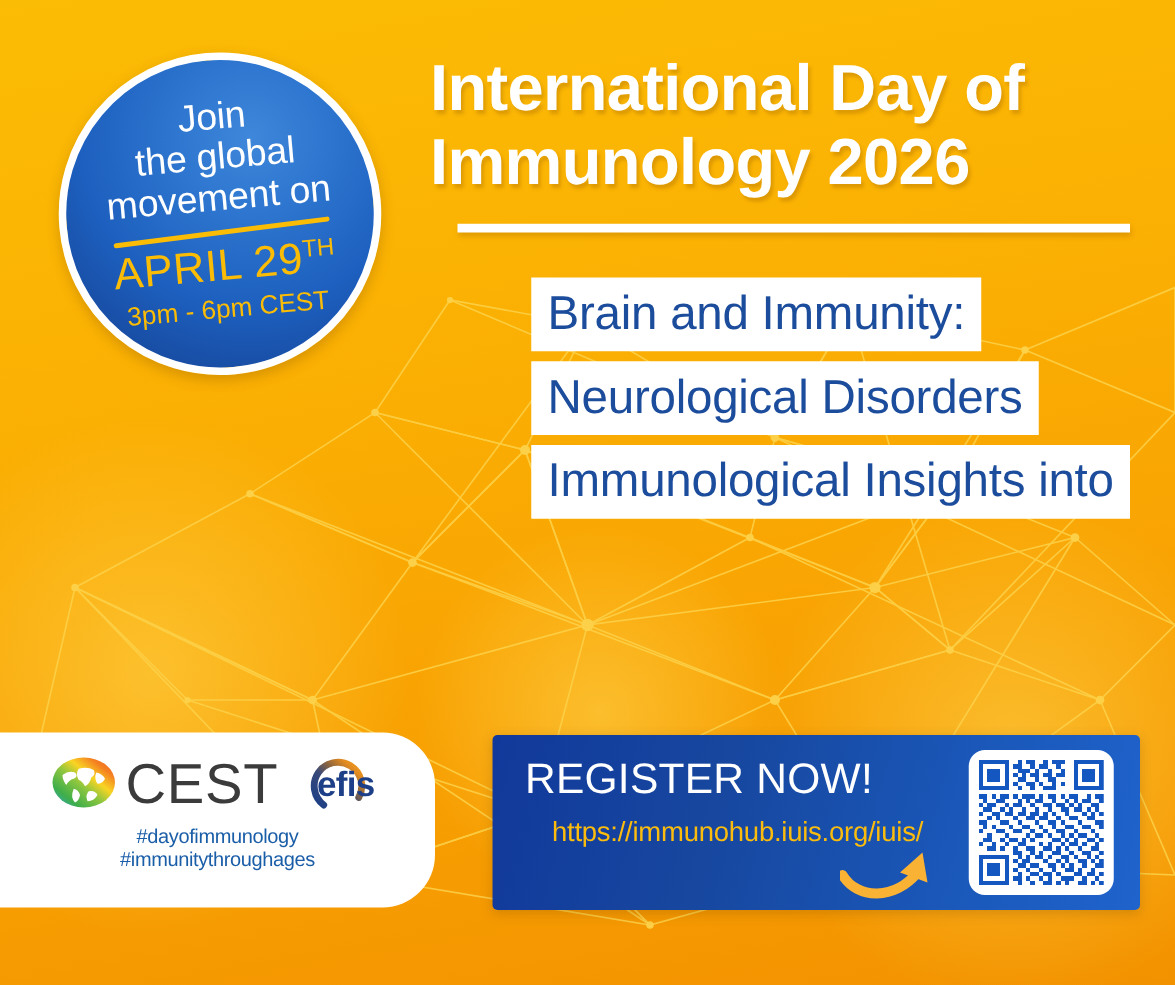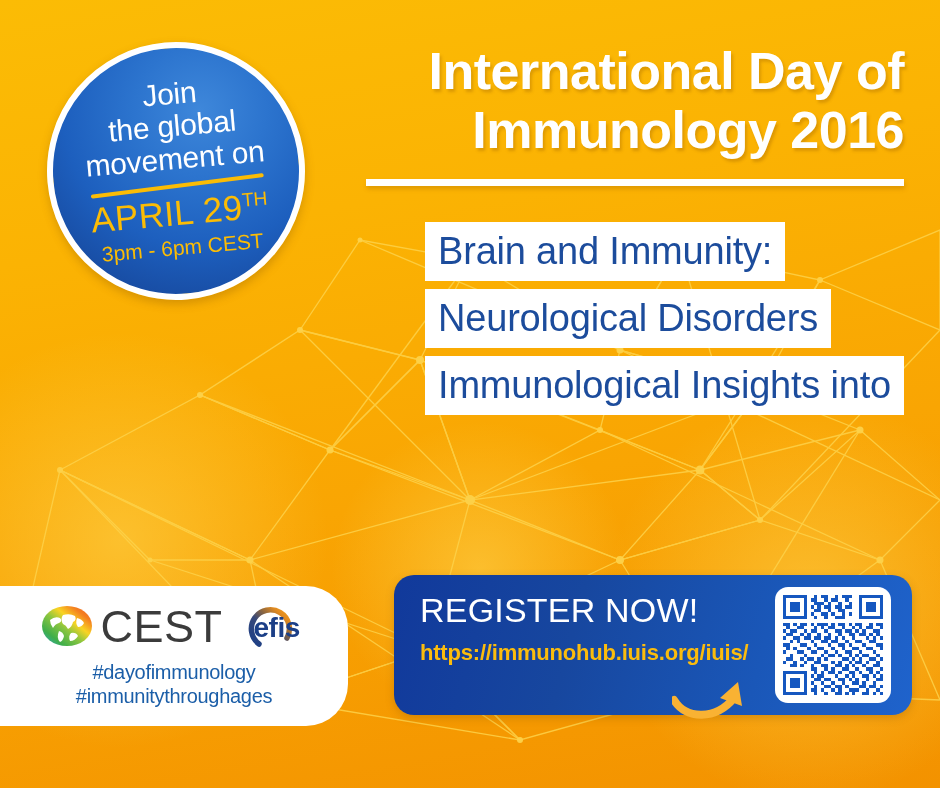--- a/index.html
+++ b/index.html
@@ -93,21 +93,20 @@
     white-space: nowrap;
   }
 
   
   .headline {
     position: absolute;
     right: 36px;
     top: 42px;
     width: 560px;
     z-index: 5;
-    text-align: right;
   }
   .headline-line {
     color: #ffffff;
     font-size: 52px;
     font-weight: bold;
     line-height: 1.14;
     letter-spacing: -0.5px;
     text-shadow: 2px 3px 3px rgba(150,90,0,0.30);
   }
   .headline-rule {
@@ -178,34 +177,34 @@
     font-size: 28px;
     line-height: 1;
     font-weight: bold;
     color: #1C3F87;
     letter-spacing: -0.5px;
   }
   .hashtags {
     text-align: center;
     margin-top: 9px;
     color: #1B5EA8;
-    font-size: 20px;
+    font-size: 16px;
     line-height: 1.18;
     font-weight: 400;
     letter-spacing: -0.3px;
   }
 
   
   .register {
     position: absolute;
     left: 394px;
-    top: 575px;
+    top: 588px;
     width: 518px;
     height: 140px;
-    border-radius: 20px;
+    border-radius: 4px;
     background: linear-gradient(105deg, #11399B 0%, #17479F 35%, #1A57B8 70%, #1F63CC 100%);
     z-index: 7;
     box-shadow: 0 3px 9px rgba(120,70,0,0.25);
   }
   .register-text {
     position: absolute;
     left: 26px;
     top: 18px;
     width: 340px;
   }
@@ -214,22 +213,23 @@
     font-size: 34px;
     line-height: 1;
     font-weight: 400;
     letter-spacing: 0.2px;
   }
   .register-url {
     margin-top: 12px;
     color: #FBBC0D;
     font-size: 22px;
     line-height: 1.28;
-    font-weight: 700;
+    font-weight: 400;
     letter-spacing: -0.2px;
+    text-align: center;
   }
   .register-arrow {
     position: absolute;
     left: 672px;
     top: 676px;
     width: 76px;
     height: 46px;
     z-index: 8;
   }
   .qr {
@@ -326,21 +326,21 @@
       <div>the global</div>
       <div>movement on</div>
     </div>
     <div class="badge-rule"></div>
     <div class="badge-date"><span>APRIL 29</span><sup>TH</sup></div>
     <div class="badge-time">3pm - 6pm CEST</div>
   </div>
 
   <div class="headline">
     <div class="headline-line">International Day of</div>
-    <div class="headline-line">Immunology 2016</div>
+    <div class="headline-line">Immunology 2026</div>
     <div class="headline-rule"></div>
   </div>
 
   <div class="subtitle">
     <div class="subtitle-line">Brain and Immunity:</div>
     <div class="subtitle-line">Neurological Disorders</div>
     <div class="subtitle-line">Immunological Insights into</div>
   </div>
 
   <div class="logo-card">

